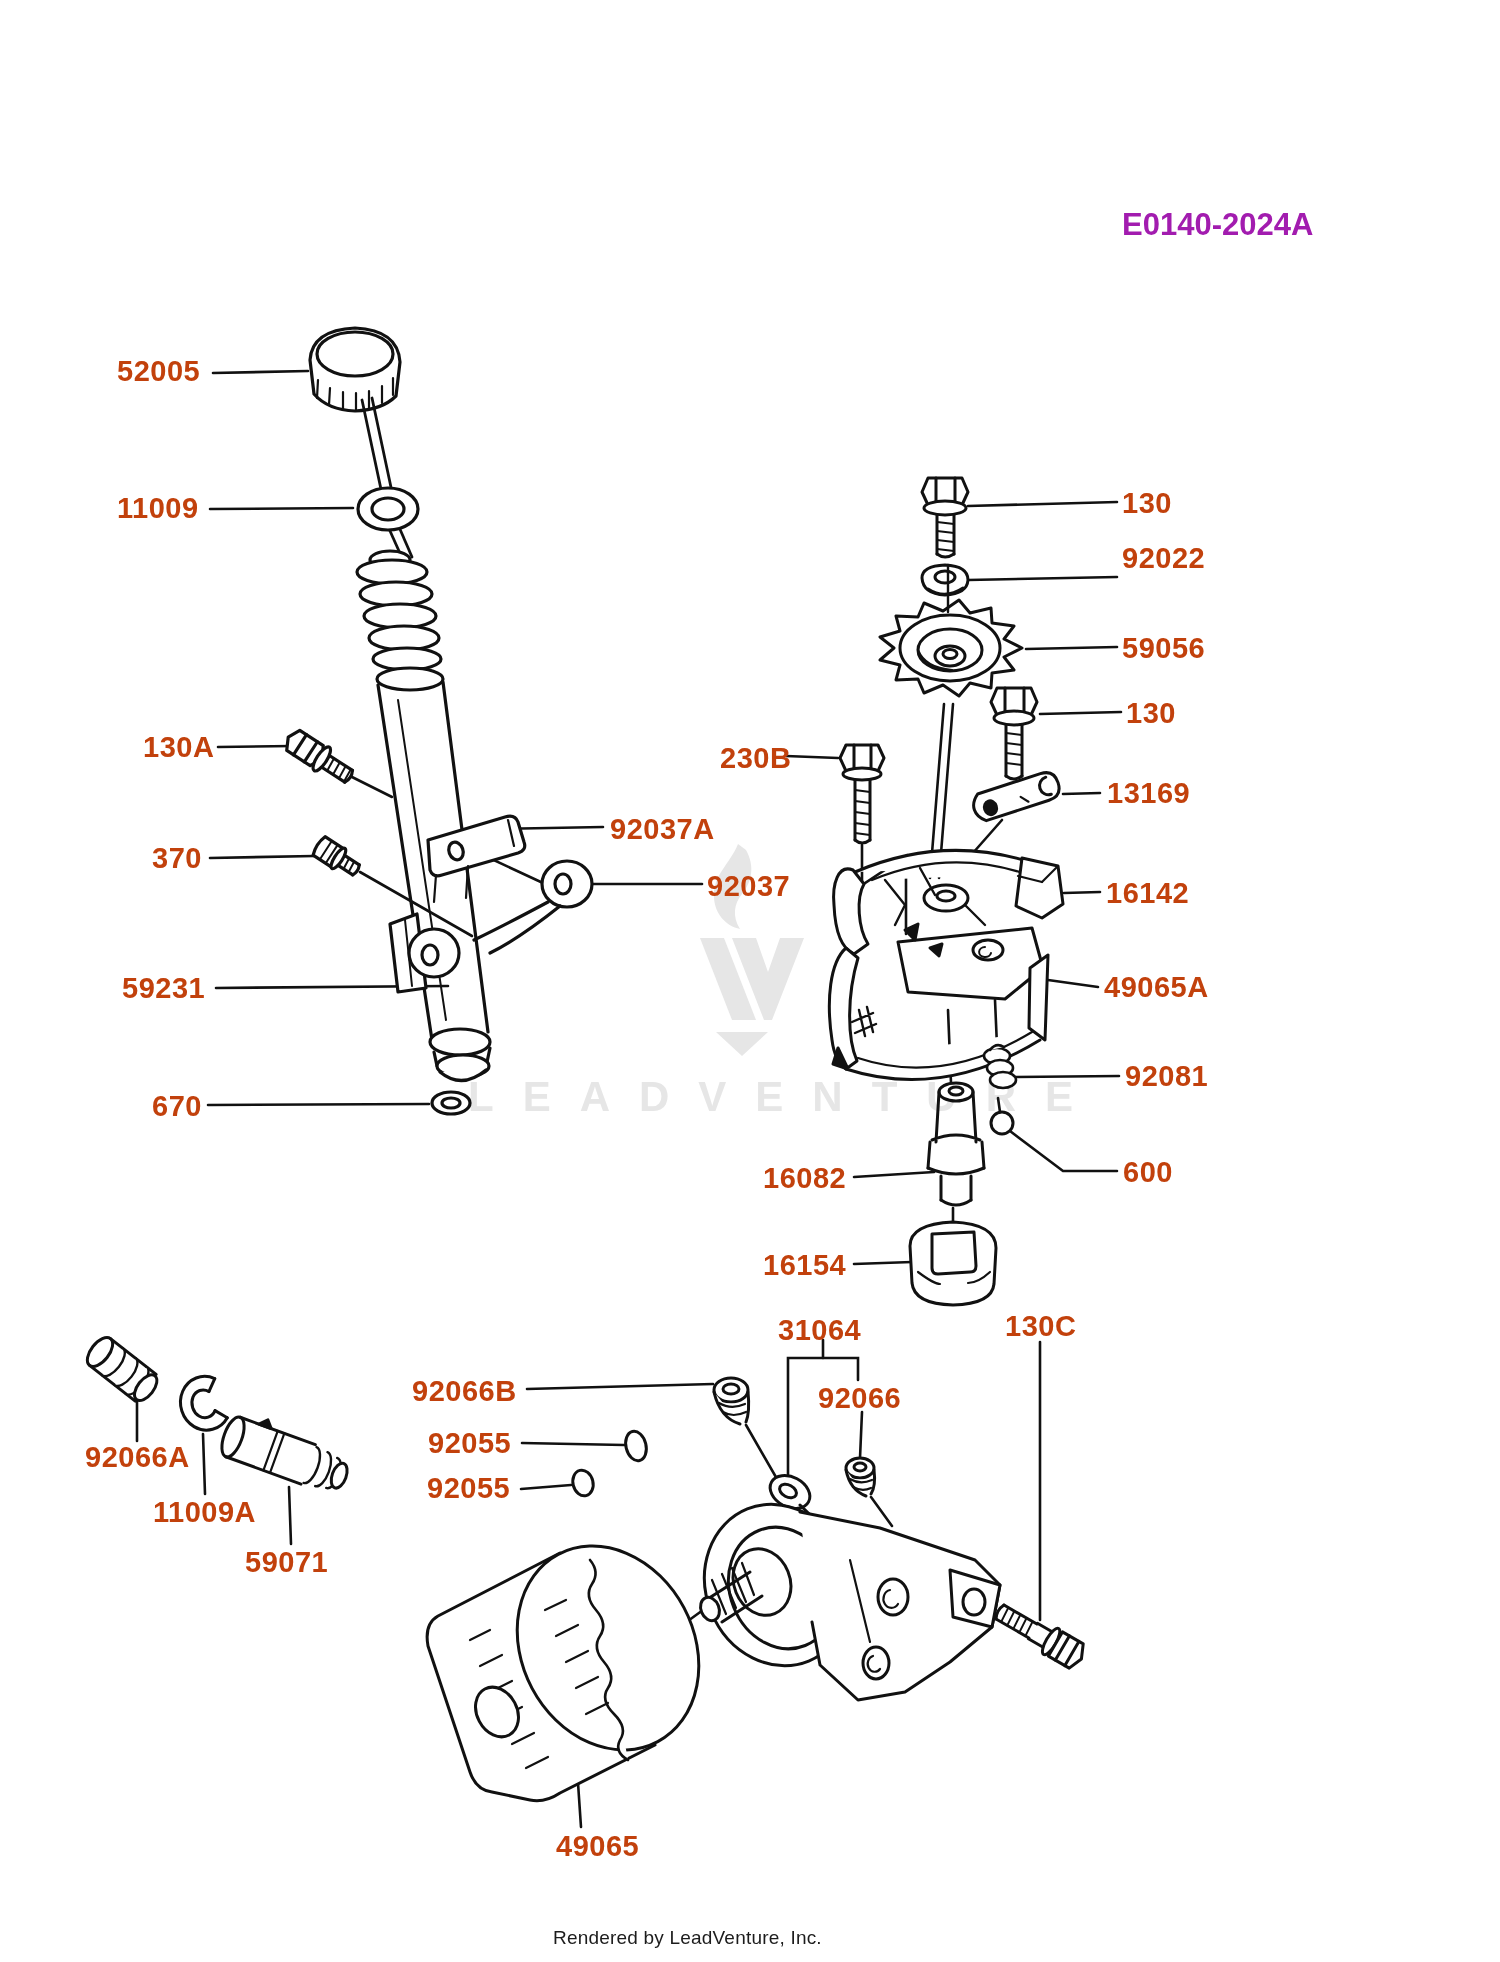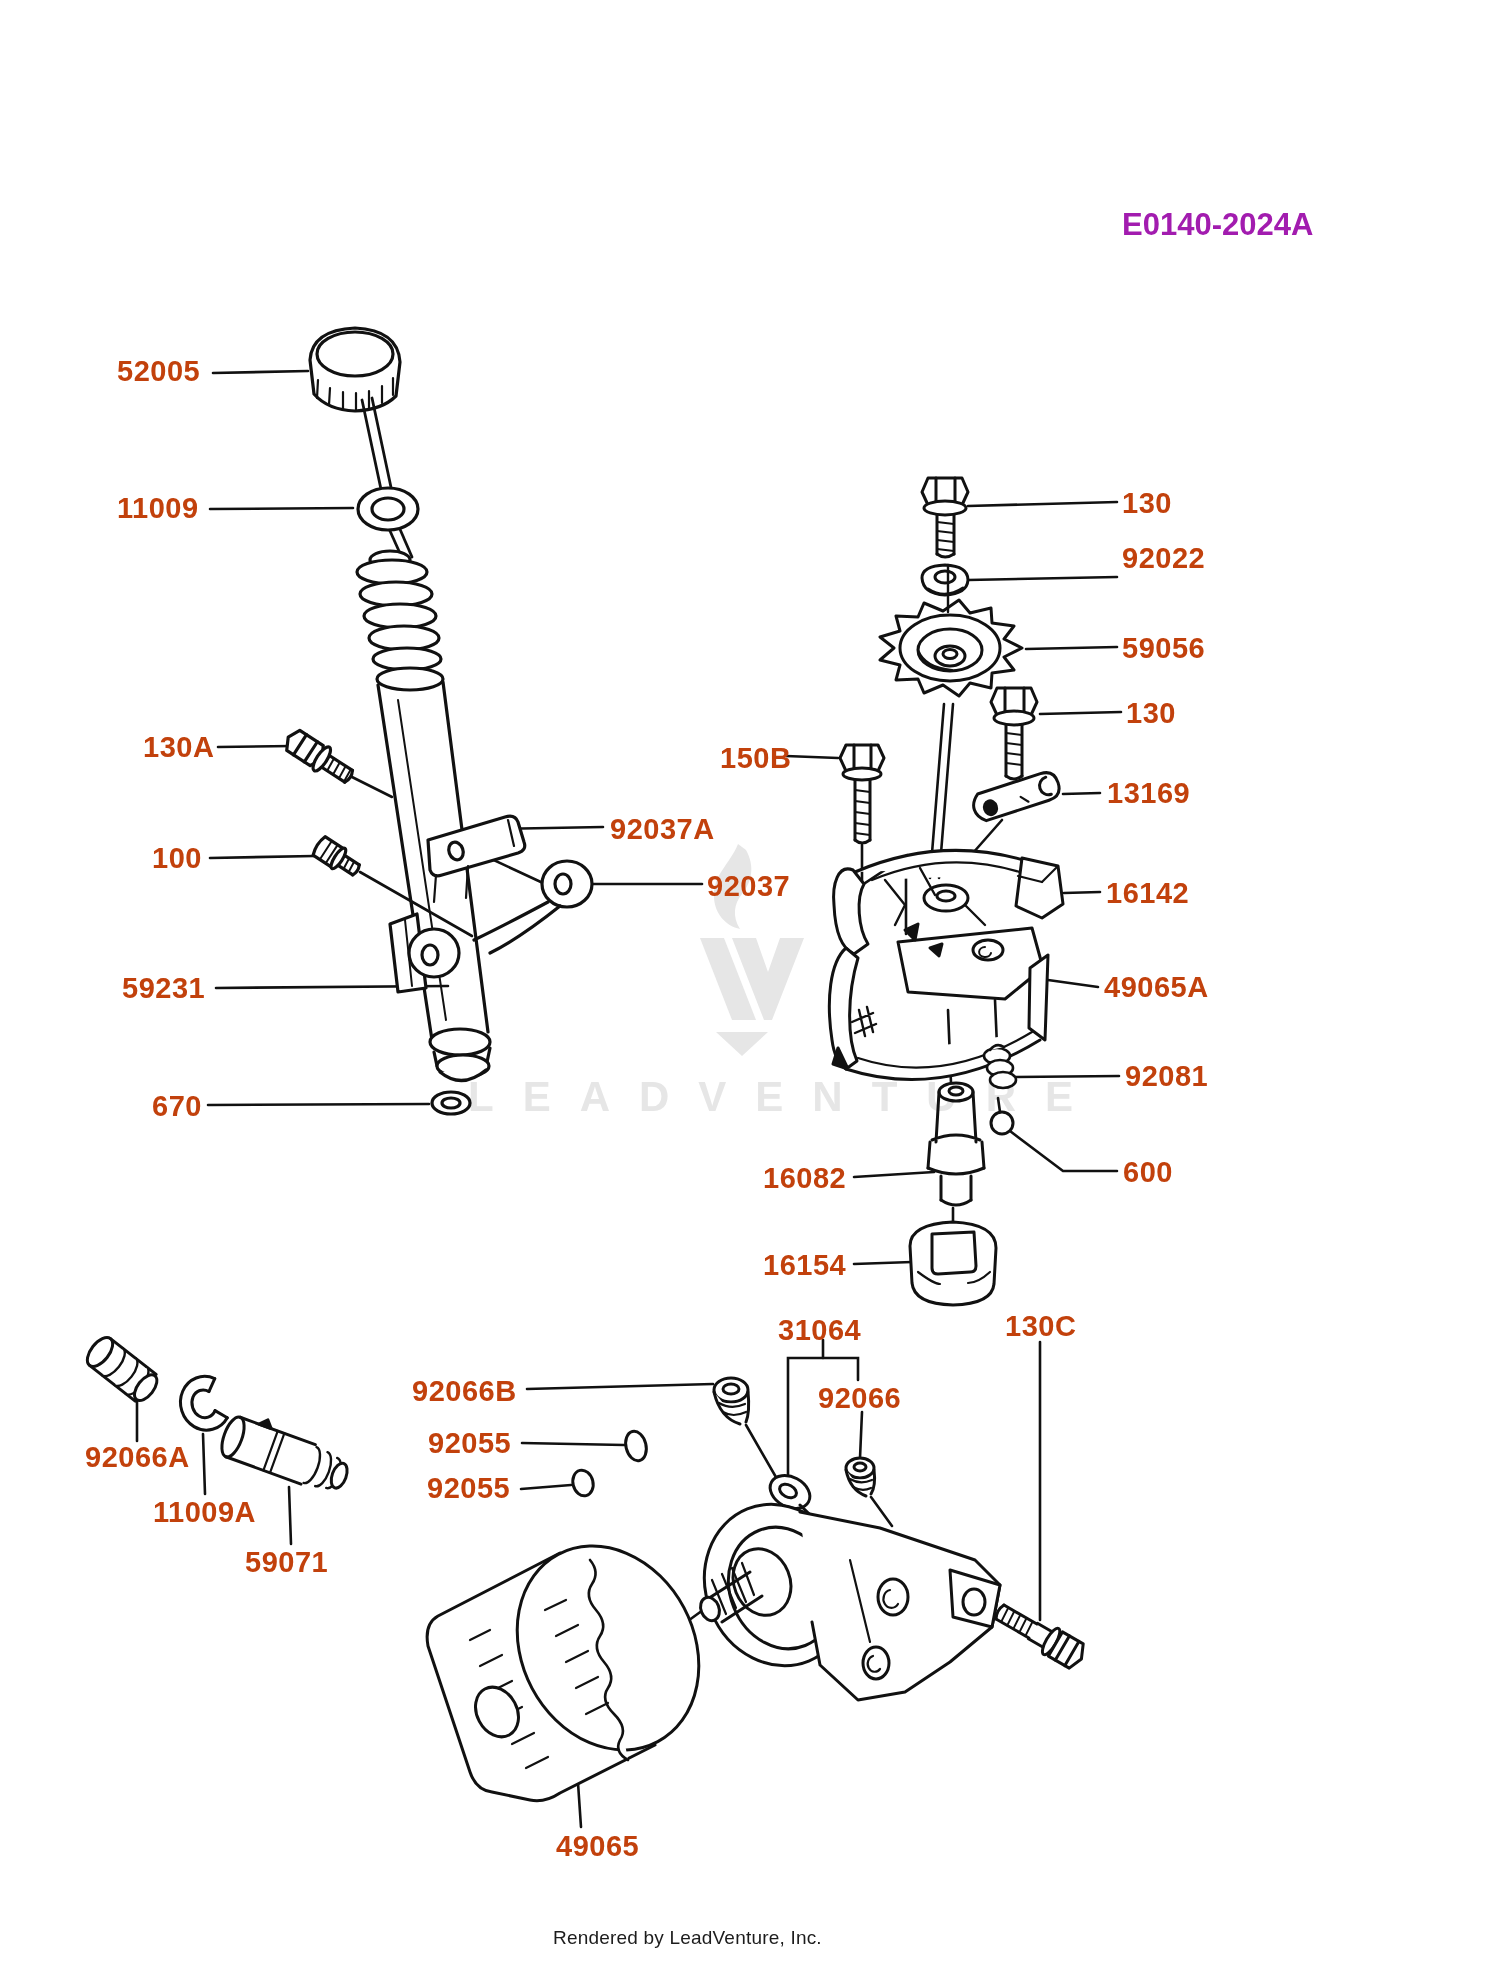--- a/index.html
+++ b/index.html
@@ -345,26 +345,26 @@
         <ellipse cx="497" cy="1712" rx="20" ry="26" transform="rotate(-28 497 1712)"></ellipse>
       </g>
     </g>
   </svg>
 
   <div class="title">E0140-2024A</div>
 
   <div class="lbl" style="left:117px;top:357px">52005</div>
   <div class="lbl" style="left:117px;top:494px">11009</div>
   <div class="lbl" style="left:143px;top:733px">130A</div>
-  <div class="lbl" style="left:152px;top:844px">100</div>
+  <div class="lbl" style="left:152px;top:844px">370</div>
   <div class="lbl" style="left:122px;top:974px">59231</div>
   <div class="lbl" style="left:152px;top:1092px">670</div>
   <div class="lbl" style="left:610px;top:815px">92037A</div>
   <div class="lbl" style="left:707px;top:872px">92037</div>
-  <div class="lbl" style="left:720px;top:744px">150B</div>
+  <div class="lbl" style="left:720px;top:744px">230B</div>
   <div class="lbl" style="left:1122px;top:489px">130</div>
   <div class="lbl" style="left:1122px;top:544px">92022</div>
   <div class="lbl" style="left:1122px;top:634px">59056</div>
   <div class="lbl" style="left:1126px;top:699px">130</div>
   <div class="lbl" style="left:1107px;top:779px">13169</div>
   <div class="lbl" style="left:1106px;top:879px">16142</div>
   <div class="lbl" style="left:1104px;top:973px">49065A</div>
   <div class="lbl" style="left:1125px;top:1062px">92081</div>
   <div class="lbl" style="left:1123px;top:1158px">600</div>
   <div class="lbl" style="left:763px;top:1164px">16082</div>

